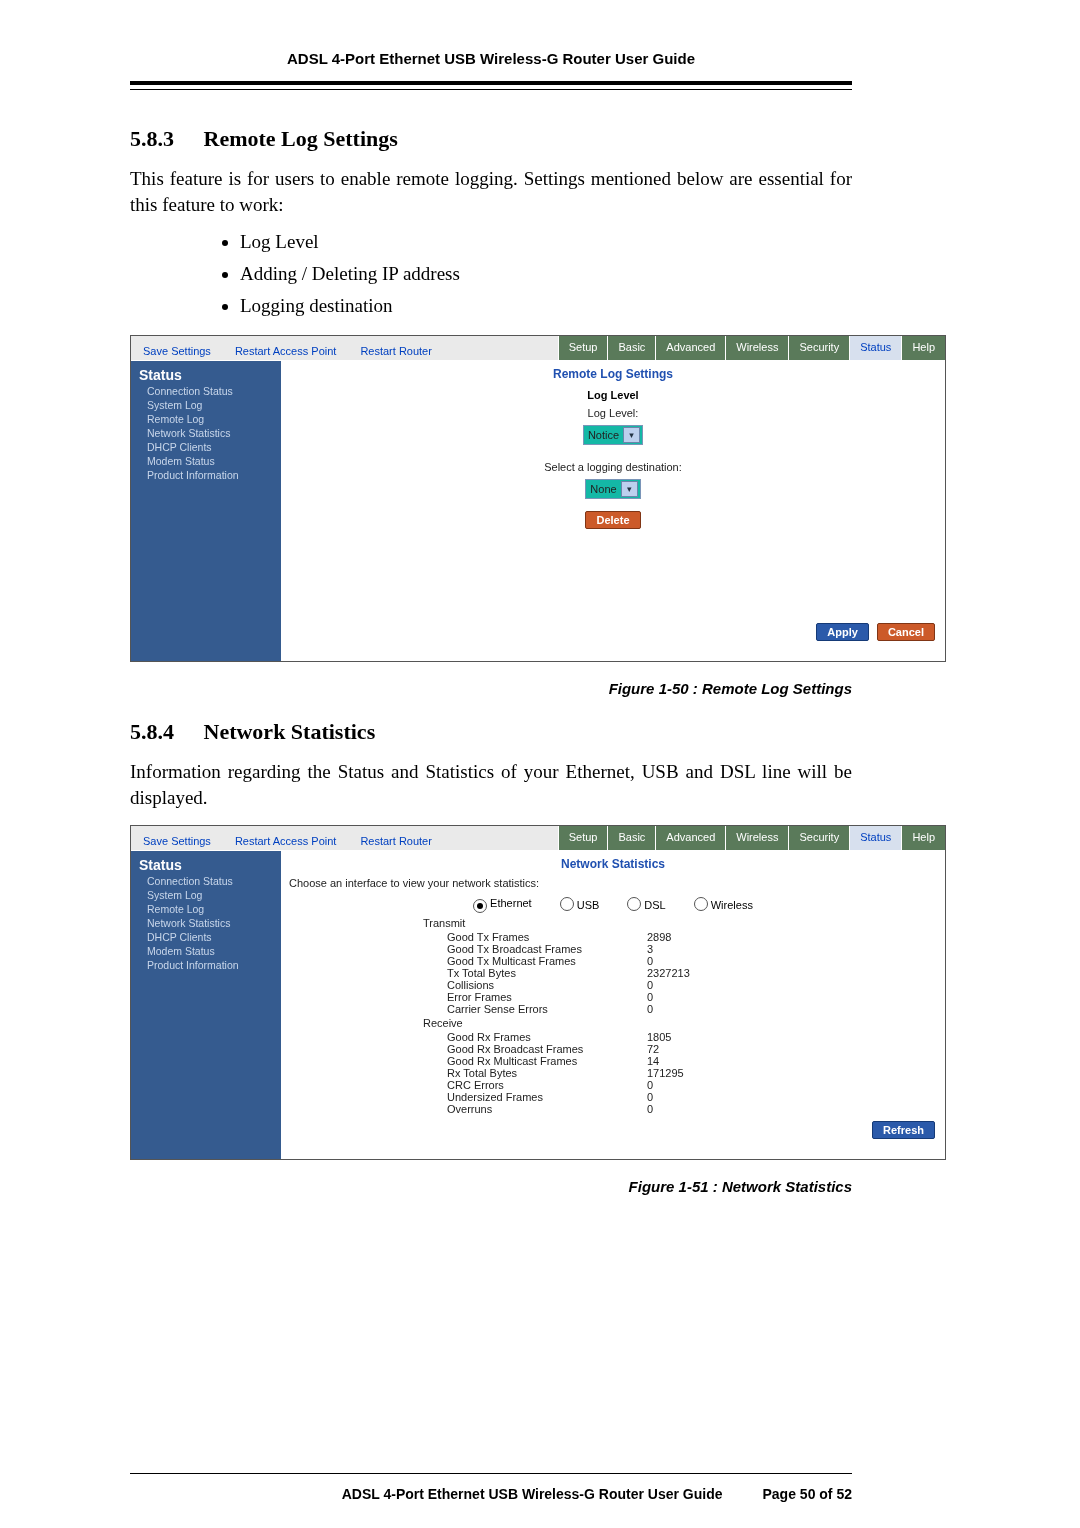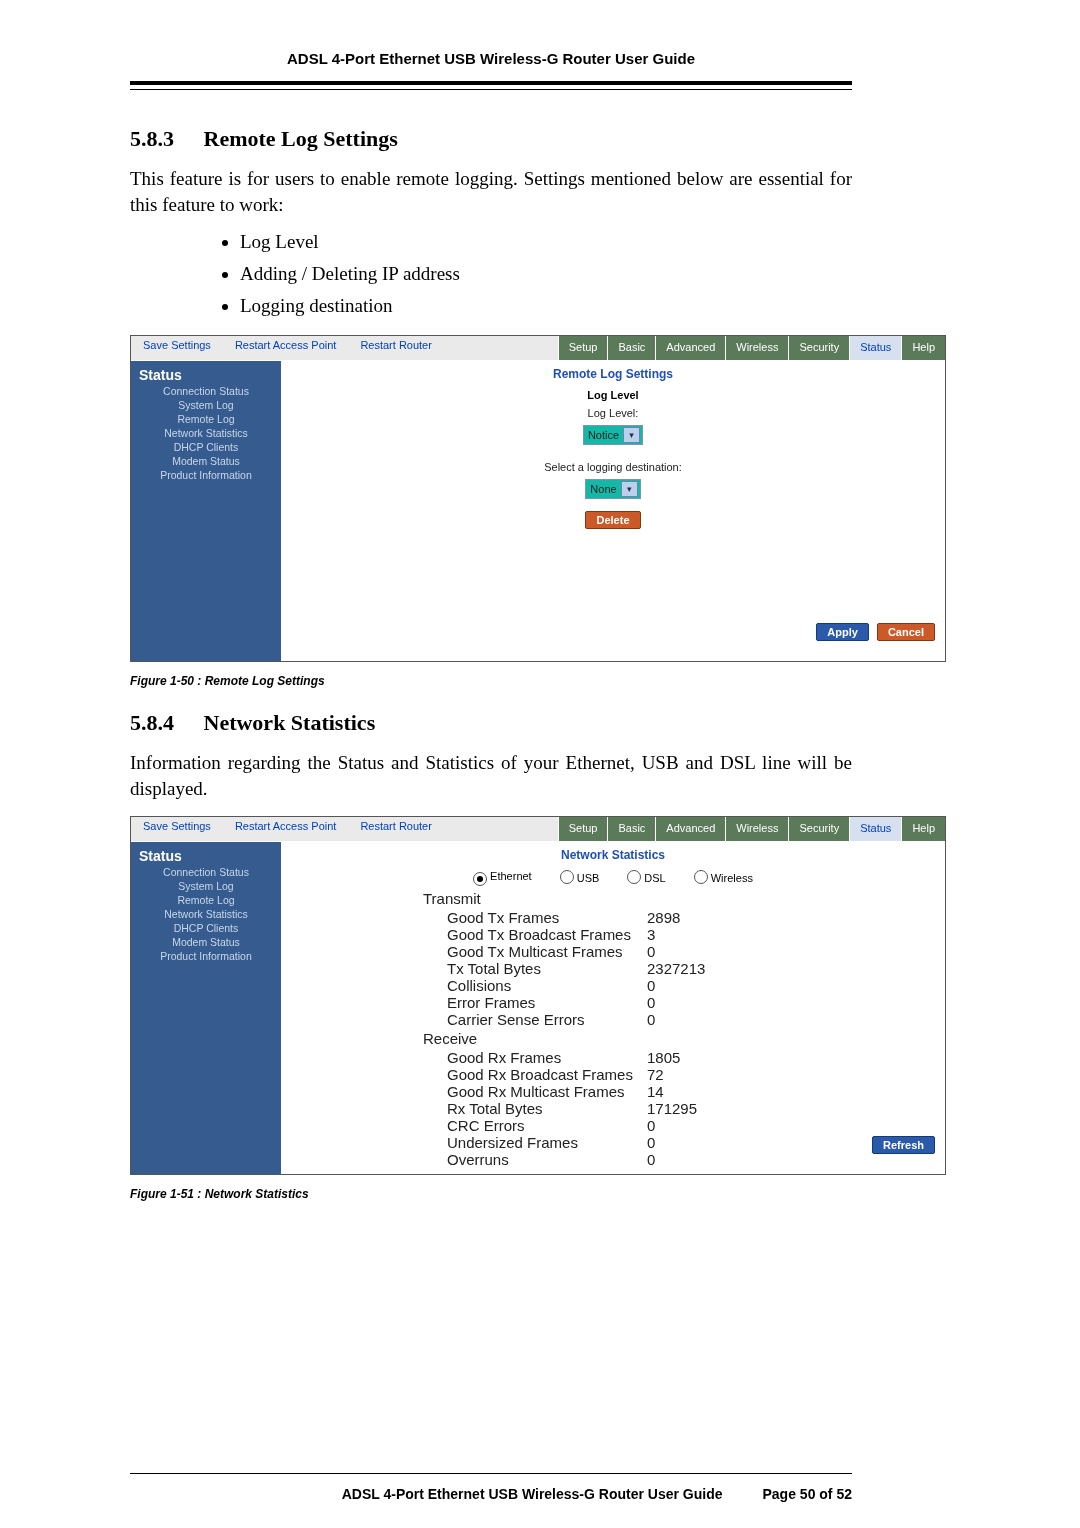--- a/index.html
+++ b/index.html
@@ -42,26 +42,26 @@
     line-height: 1.35;
     text-align: justify;
   }
   ul.bullets {
     margin: 6px 0 18px 110px;
     padding: 0;
     font-size: 19px;
   }
   ul.bullets li { margin-bottom: 10px; }
   .fig-caption {
-    text-align: left;
+    text-align: right;
     font-family: Arial, Helvetica, sans-serif;
     font-style: italic;
     font-weight: bold;
-    font-size: 12px;
-    margin: 12px 0 22px 0;
+    font-size: 15px;
+    margin: 18px 0 22px 0;
   }
   .footer-line {
     position: absolute;
     left: 130px;
     right: 130px;
     bottom: 54px;
     border-top: 1px solid #000;
   }
   .footer {
     position: absolute;
@@ -87,21 +87,21 @@
   }
   .r-topbar {
     display: flex;
     background: #eaeaea;
     height: 24px;
     align-items: stretch;
     border-bottom: 1px solid #fff;
   }
   .r-link {
     color: #0040c0;
-    padding: 3px 12px 0 12px;
+    padding: 9px 12px 0 12px;
     font-size: 11px;
     white-space: nowrap;
   }
   .r-spacer { flex: 1; }
   .r-tab {
     background: #5a7a5a;
     color: #fff;
     padding: 5px 10px 0 10px;
     border-left: 1px solid #fff;
     font-size: 11px;
@@ -112,21 +112,21 @@
   .r-side {
     width: 150px;
     background: #355b8f;
     color: #cdd8ea;
     padding: 6px 8px 8px 8px;
     font-size: 11px;
     min-height: 260px;
     box-sizing: border-box;
   }
   .r-side .title { color: #fff; font-weight: bold; font-size: 14px; margin-bottom: 2px; }
-  .r-side .item { margin: 2px 8px; font-size: 10.5px; color: #c8d6ea; text-align: center; }
+  .r-side .item { margin: 2px 8px; font-size: 10.5px; color: #c8d6ea; }
   .r-main {
     flex: 1;
     background: #fff;
     position: relative;
     padding: 4px 6px 6px 6px;
     box-sizing: border-box;
   }
   .panel-title {
     color: #2050b0;
     font-weight: bold;
@@ -169,21 +169,21 @@
   .btn.blue { background: #2b5aaa; border-color: #153a77; }
   .btn-bar {
     position: absolute;
     right: 10px;
     bottom: 20px;
     display: flex; gap: 8px;
   }
   .radio { width:12px;height:12px;border:1px solid #555;border-radius:50%;display:inline-flex;align-items:center;justify-content:center;margin-right:3px;vertical-align:-2px;}
   .radio .dot{width:6px;height:6px;background:#000;border-radius:50%;}
   .iface-row { display:flex; gap:28px; justify-content:center; margin:8px 0 4px 0;}
-  .stats-block { margin-left: 160px; font-size:15px; color:#222; }
+  .stats-block { margin-left: 160px; font-size:11px; color:#222; }
   .stats-block .hdr { margin: 2px 0 2px -24px; }
   .stats-block .line { display:flex; }
   .stats-block .k { width: 200px; }
   .stats-block .v { width: 80px; }
   .choose-text { font-size:11px; color:#222; margin:2px 0 2px 2px;}
 
   
   #shot1 .r-side { min-height: 300px; }
   #shot1 .r-main { min-height: 300px; }
   #shot2 .r-side { min-height: 308px; }
@@ -286,20 +286,21 @@
         <div class="item">Connection Status</div>
         <div class="item">System Log</div>
         <div class="item">Remote Log</div>
         <div class="item">Network Statistics</div>
         <div class="item">DHCP Clients</div>
         <div class="item">Modem Status</div>
         <div class="item">Product Information</div>
       </div>
       <div class="r-main">
         <div class="panel-title">Network Statistics</div>
+        <div class="choose-text">Choose an interface to view your network statistics:</div>
         <div class="iface-row">
           <span><span class="radio">
                 <span class="dot"></span>
               </span><span>Ethernet</span></span>
           <span><span class="radio"></span><span>USB</span></span>
           <span><span class="radio"></span><span>DSL</span></span>
           <span><span class="radio"></span><span>Wireless</span></span>
         </div>
         <div class="stats-block">
           <div class="hdr">Transmit</div>

